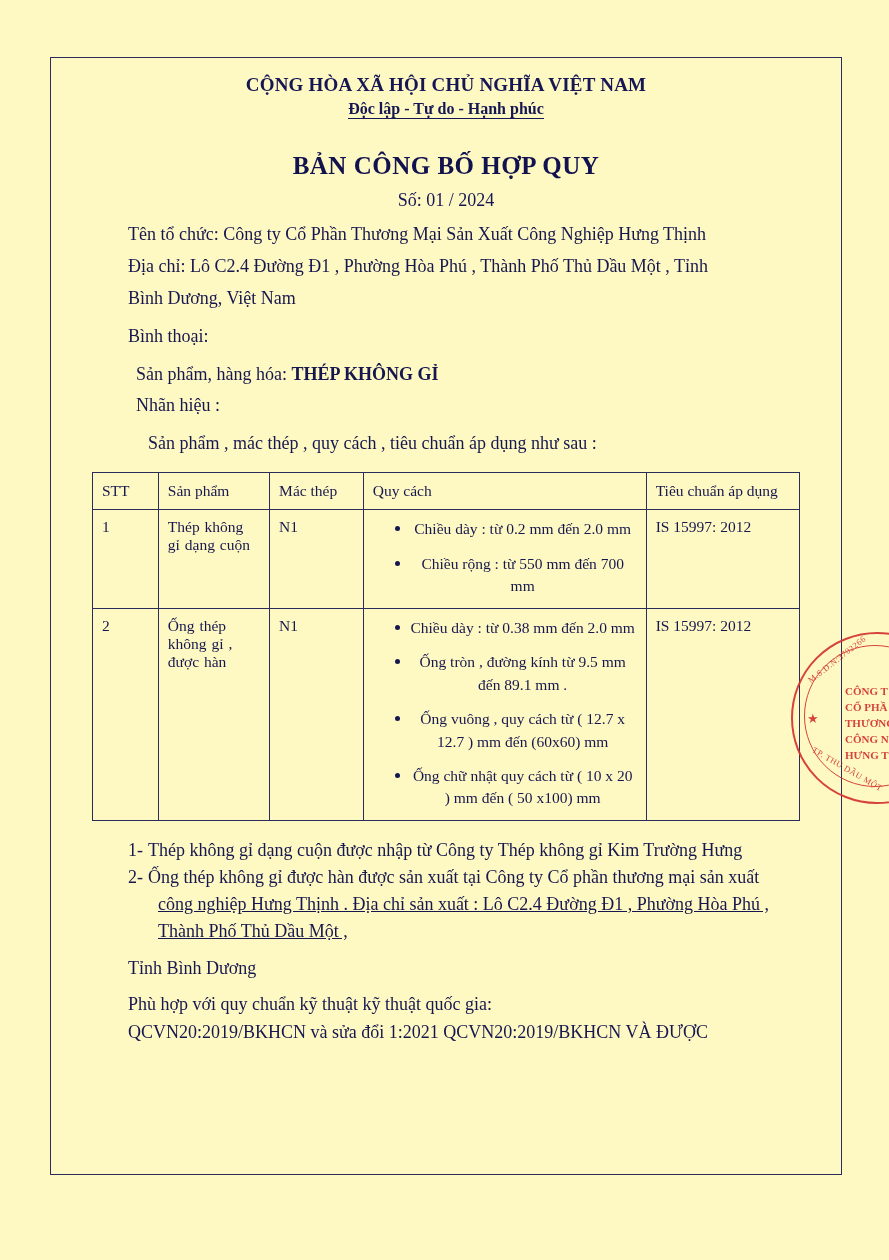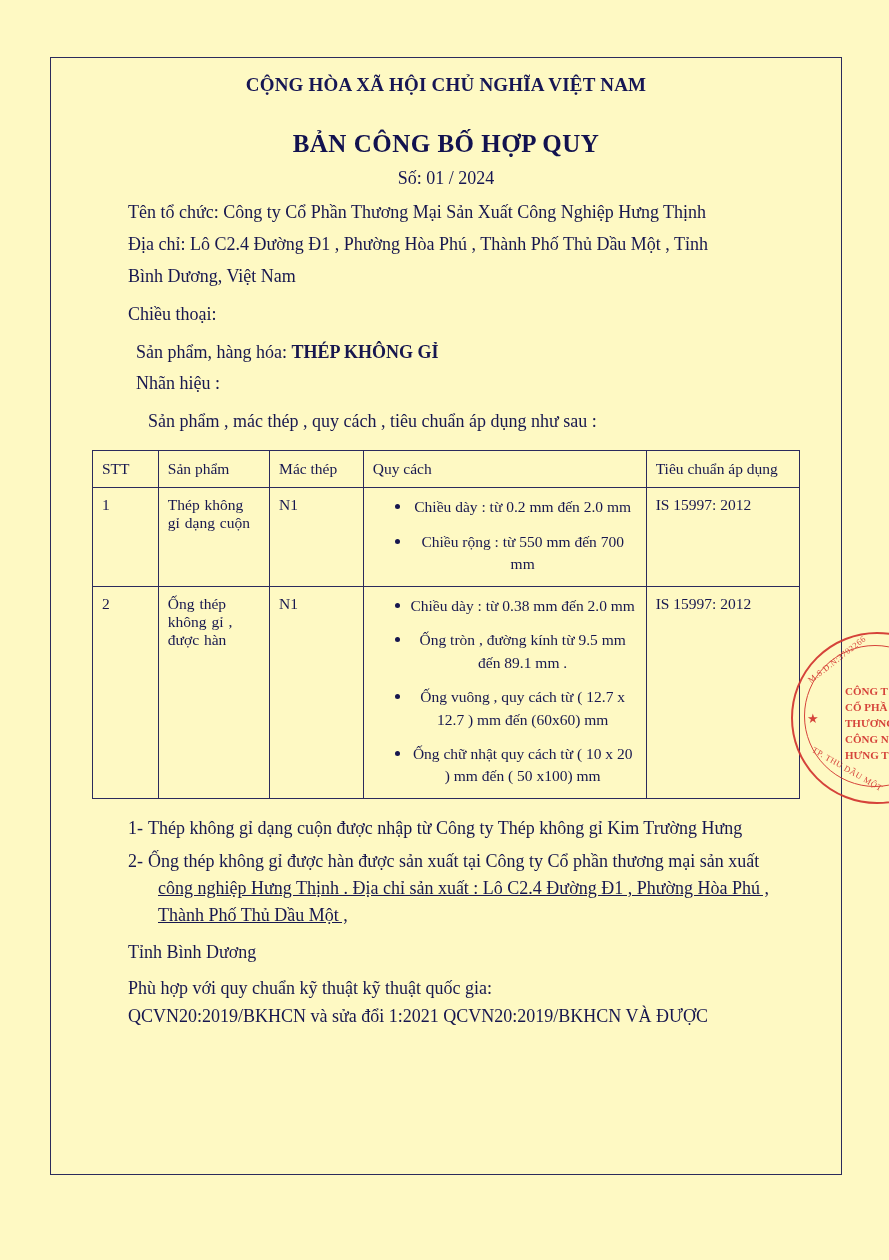--- a/index.html
+++ b/index.html
@@ -147,21 +147,20 @@
     border-radius: 50%;
     background: #17174f;
   }
 
   .notes { margin-top: 16px; }
   .note-item {
     font-size: 18px;
     line-height: 1.5;
     color: #17174f;
     padding-left: 36px;
-    margin-top: 6px;
     text-indent: 0;
   }
   .note-item .n-num { margin-right: 5px; }
   .note-cont2 { padding-left: 66px; text-decoration: underline; }
 
   .closing {
     font-size: 18px;
     line-height: 1.55;
     color: #17174f;
     margin-top: 8px;
@@ -232,28 +231,29 @@
 </style>
 </head>
 <body>
 
 <div class="page">
   <div class="scan-frame"></div>
 
   <div class="content">
 
     <div class="nat-title">CỘNG HÒA XÃ HỘI CHỦ NGHĨA VIỆT NAM</div>
+    <div class="nat-sub"><span>Độc lập - Tự do - Hạnh phúc</span></div>
 
     <div class="doc-title">BẢN CÔNG BỐ HỢP QUY</div>
     <div class="doc-number">Số: 01 / 2024</div>
 
     <div class="para indent1">Tên tổ chức: Công ty Cổ Phần Thương Mại Sản Xuất Công Nghiệp Hưng Thịnh</div>
     <div class="para indent1 tight">Địa chỉ: Lô C2.4 Đường Đ1 , Phường Hòa Phú , Thành Phố Thủ Dầu Một , Tỉnh</div>
     <div class="para tight" style="padding-left:36px">Bình Dương, Việt Nam</div>
-    <div class="para indent1">Chiều thoại:</div>
+    <div class="para indent1">Bình thoại:</div>
 
     <div class="para indent2">
       <span>Sản phẩm, hàng hóa:</span>
       <b>THÉP KHÔNG GỈ</b>
     </div>
     <div class="para indent2 tight">Nhãn hiệu :</div>
     <div class="para indent3">Sản phẩm , mác thép , quy cách , tiêu chuẩn áp dụng như sau :</div>
 
     <table class="specs">
       <thead>

